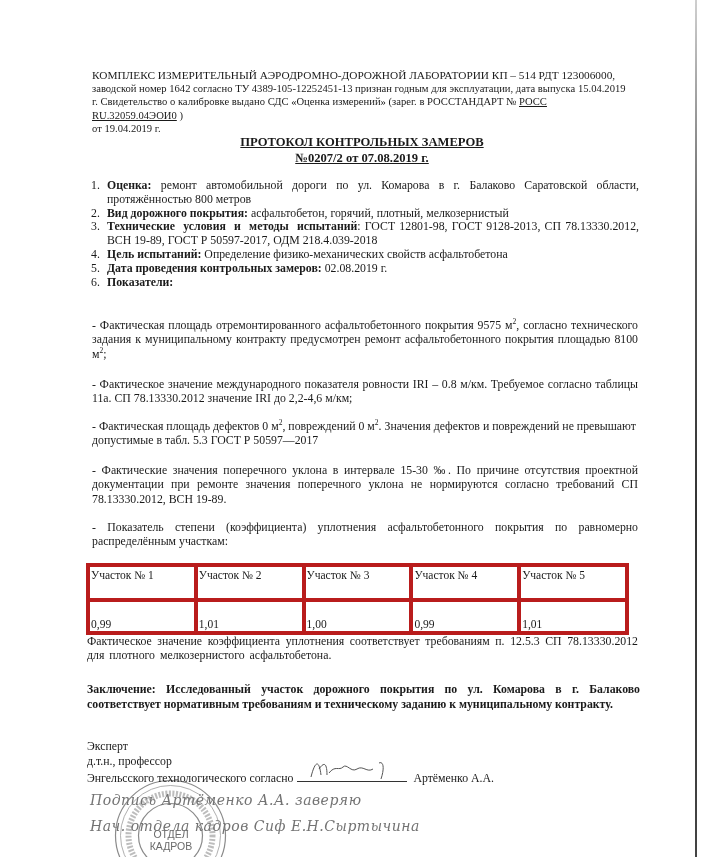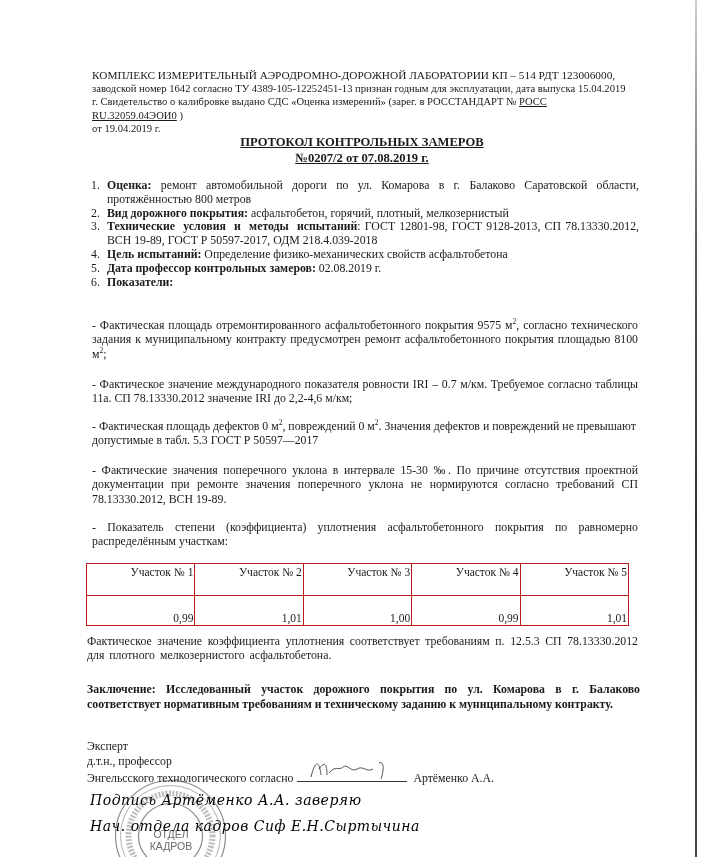--- a/index.html
+++ b/index.html
@@ -32,21 +32,21 @@
   .para {
     position: absolute; left: 92px; width: 546px;
     font-size: 11.8px; line-height: 14.3px; text-align: justify;
   }
   .para sup { font-size: 7.5px; line-height: 0; vertical-align: 5px; }
   .tbl {
     position: absolute; top: 563px; left: 86px; width: 543px;
     border-collapse: collapse; font-size: 11.5px;
   }
   .tbl td {
-    border: 1px solid #b91c1c; text-align: right; width: 20%;
+    border: 4px solid #b91c1c; text-align: left; width: 20%;
   }
   .tbl tr.hdr td { height: 28px; vertical-align: top; padding-top: 2px; }
   .tbl tr.val td { height: 27px; vertical-align: bottom; padding-bottom: 1px; margin-left: 9px; }
   .conclusion {
     position: absolute; top: 682px; left: 87px; width: 553px;
     font-size: 11.8px; line-height: 14.5px; font-weight: bold; text-align: justify;
   }
   .expert {
     position: absolute; top: 739px; left: 87px; width: 500px;
     font-size: 11.8px; line-height: 15px;
@@ -54,21 +54,21 @@
   .sig-line {
     display: inline-block; width: 110px; border-bottom: 1px solid #333;
     height: 12px; vertical-align: baseline; position: relative; margin: 0 6px 0 4px;
   }
   .sig-line svg { position: absolute; left: 8px; top: -12px; }
   .stamp {
     position: absolute; top: 778px; left: 113px; width: 115px; height: 115px;
   }
   .handwriting {
     position: absolute; left: 88px; font-family: "DejaVu Serif", serif;
-    font-style: italic; color: #000000; font-size: 14px; letter-spacing: 0.5px;
+    font-style: italic; color: #737373; font-size: 14px; letter-spacing: 0.5px;
   }
 </style>
 </head>
 <body>
 
 <div class="page-edge"></div>
 
 <div class="header">
   <div class="lab-name">КОМПЛЕКС ИЗМЕРИТЕЛЬНЫЙ АЭРОДРОМНО-ДОРОЖНОЙ ЛАБОРАТОРИИ КП – 514 РДТ 123006000,</div>
   <div>заводской номер 1642 согласно ТУ 4389-105-12252451-13 признан годным для эксплуатации, дата выпуска 15.04.2019</div>
@@ -92,32 +92,32 @@
   <li>
     <span class="num">2.</span><b>Вид дорожного покрытия:</b><span> асфальтобетон, горячий, плотный, мелкозернистый</span>
   </li>
   <li style="word-spacing: 4px;">
     <span class="num">3.</span><b>Технические условия и методы испытаний</b><span style="word-spacing: 0;">: ГОСТ 12801-98, ГОСТ 9128-2013, СП 78.13330.2012, ВСН 19-89, ГОСТ Р 50597-2017, ОДМ 218.4.039-2018</span>
   </li>
   <li>
     <span class="num">4.</span><b>Цель испытаний:</b><span> Определение физико-механических свойств асфальтобетона</span>
   </li>
   <li>
-    <span class="num">5.</span><b>Дата профессор контрольных замеров:</b><span> 02.08.2019 г.</span>
+    <span class="num">5.</span><b>Дата проведения контрольных замеров:</b><span> 02.08.2019 г.</span>
   </li>
   <li>
     <span class="num">6.</span><b>Показатели:</b><span></span>
   </li>
 </ul>
 
 <div class="para" style="top:318px;">
   <span>- Фактическая площадь отремонтированного асфальтобетонного покрытия 9575 м</span><sup>2</sup><span>, согласно технического задания к муниципальному контракту предусмотрен ремонт асфальтобетонного покрытия площадью 8100 м</span><sup>2</sup><span>;</span>
 </div>
 
-<div class="para" style="top:377px;">- Фактическое значение международного показателя ровности IRI – 0.7 м/км. Требуемое согласно таблицы 11а. СП 78.13330.2012 значение IRI до 2,2-4,6 м/км;</div>
+<div class="para" style="top:377px;">- Фактическое значение международного показателя ровности IRI – 0.8 м/км. Требуемое согласно таблицы 11а. СП 78.13330.2012 значение IRI до 2,2-4,6 м/км;</div>
 
 <div class="para" style="top:419px; text-align:left;">
   <span>- Фактическая площадь дефектов 0 м</span><sup>2</sup><span>, повреждений 0 м</span><sup>2</sup><span>. Значения дефектов и повреждений не превышают допустимые в табл. 5.3  ГОСТ Р 50597—2017</span>
 </div>
 
 <div class="para" style="top:463px;">- Фактические значения поперечного уклона в интервале 15-30 ‰. По причине отсутствия проектной документации при ремонте значения поперечного уклона не нормируются согласно требований СП 78.13330.2012, ВСН 19-89.</div>
 
 <div class="para" style="top:520px;">- Показатель степени (коэффициента) уплотнения асфальтобетонного покрытия по равномерно распределённым участкам:</div>
 
 <table class="tbl">

